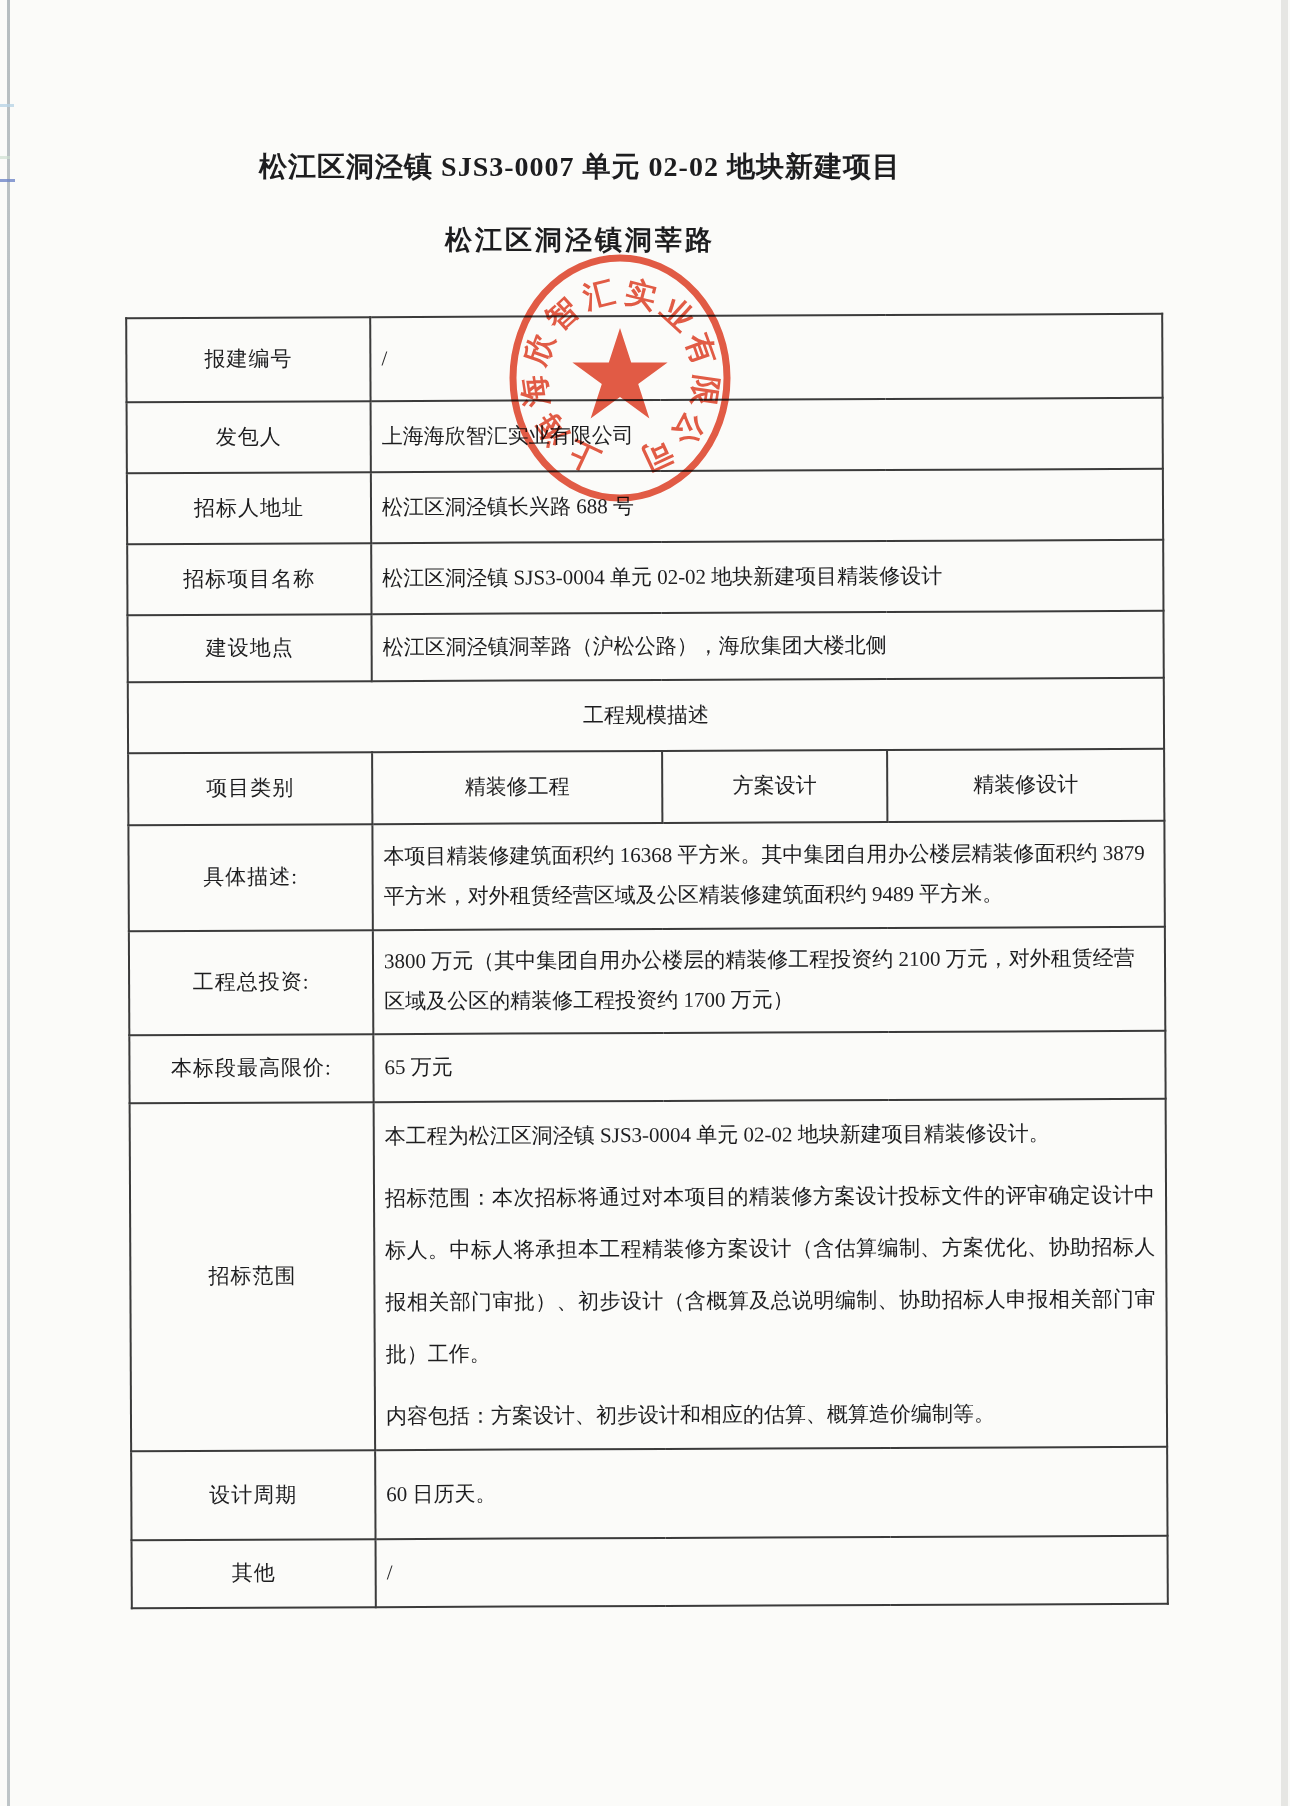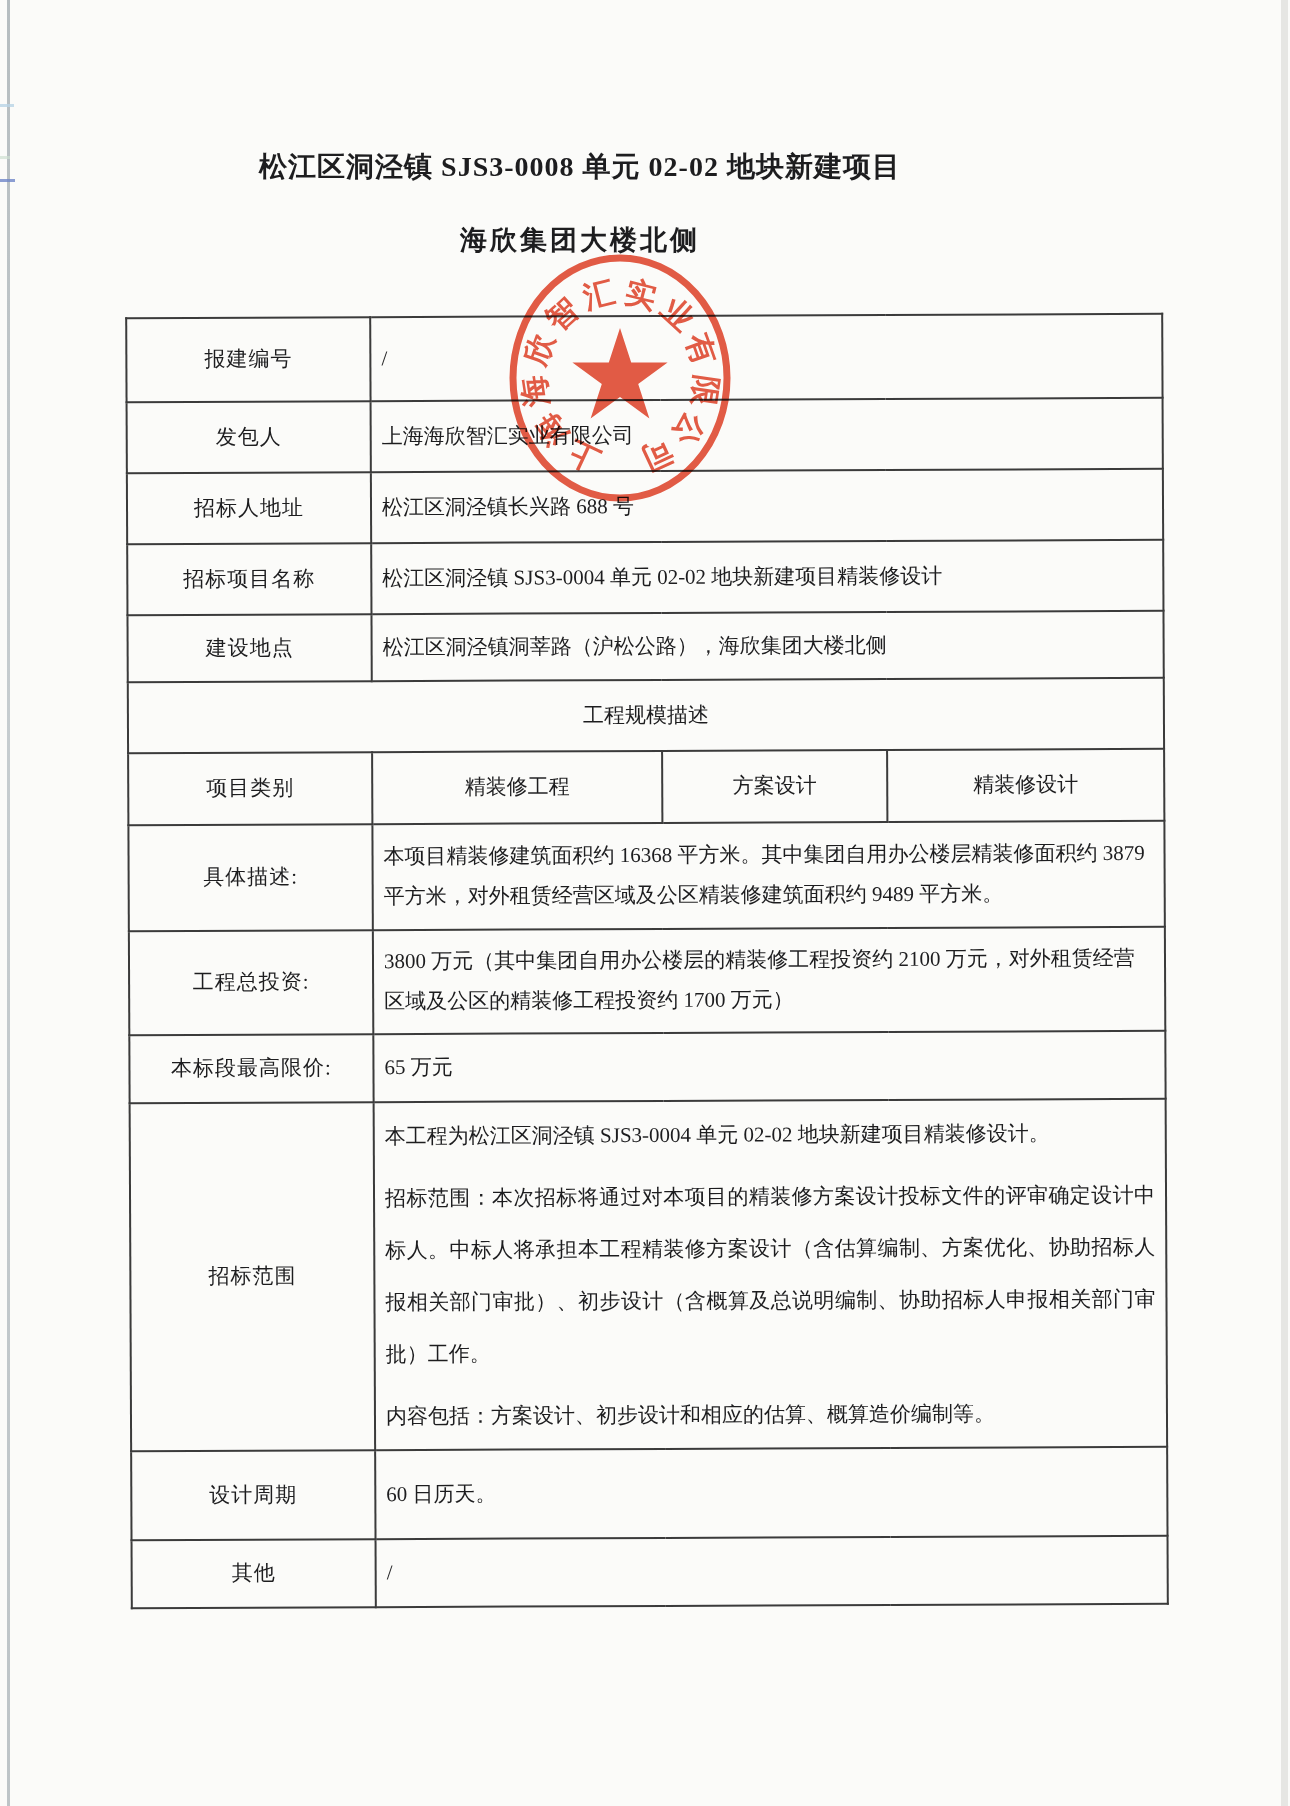--- a/index.html
+++ b/index.html
@@ -69,22 +69,22 @@
 
 <div class="doc">
 
   <div class="edge-line-left"></div>
   <div class="edge-tick t1"></div>
   <div class="edge-tick t3"></div>
   <div class="edge-tick t2"></div>
   <div class="edge-band-right"></div>
 
   <div class="titles">
-    <div class="title-1">松江区洞泾镇 SJS3-0008 单元 02-02 地块新建项目</div>
-    <div class="title-2">海欣集团大楼北侧</div>
+    <div class="title-1">松江区洞泾镇 SJS3-0007 单元 02-02 地块新建项目</div>
+    <div class="title-2">松江区洞泾镇洞莘路</div>
   </div>
 
   <table class="notice">
     <colgroup>
       <col style="width:244px">
         <col style="width:290px">
         <col style="width:225px">
         <col style="width:277px">
     </colgroup>
     <tbody>

